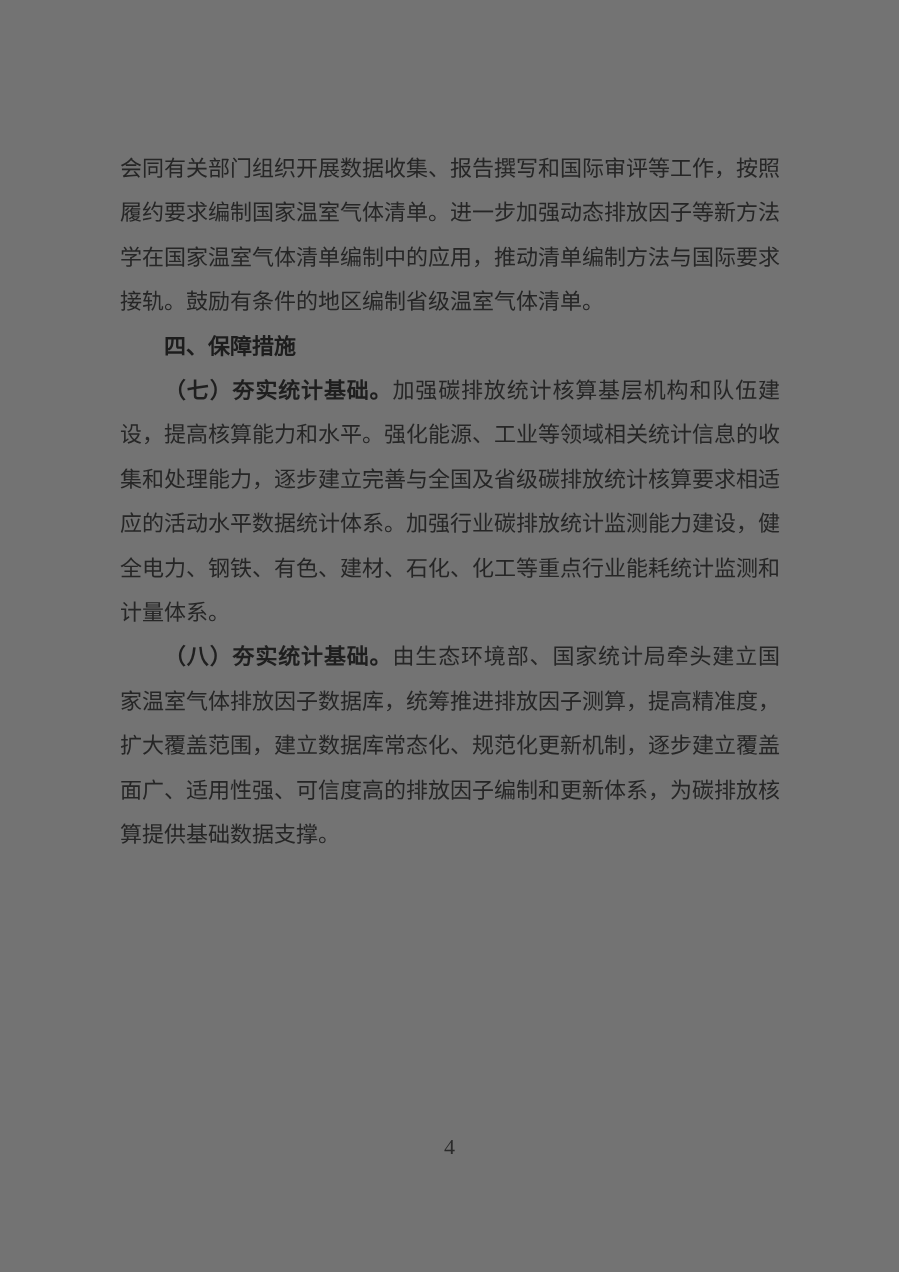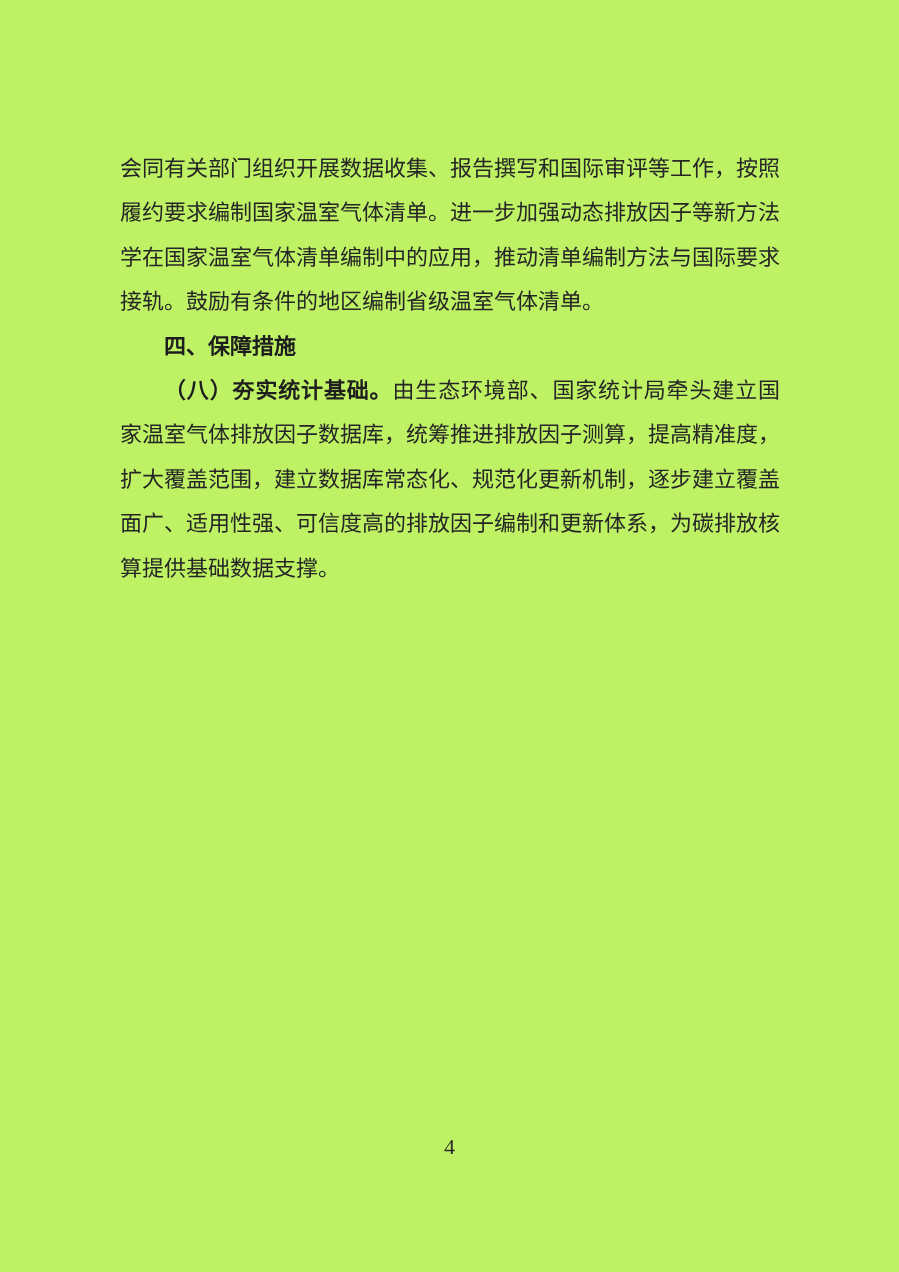--- a/index.html
+++ b/index.html
@@ -4,21 +4,21 @@
 <style>
   html, body {
     margin: 0;
     padding: 0;
     background: #ffffff;
   }
   .page {
     position: relative;
     width: 899px;
     height: 1272px;
-    background: #bef264;
+    background: #737373;
     overflow: hidden;
   }
   .text-block {
     position: absolute;
     left: 120px;
     top: 147px;
     width: 660px;
     color: #262626;
     font-family: "Liberation Serif", "DejaVu Serif", serif;
     font-size: 22px;
@@ -63,20 +63,21 @@
 </head>
 <body>
 
 <div class="page">
   <div class="text-block">
 
     <p>会同有关部门组织开展数据收集、报告撰写和国际审评等工作，按照履约要求编制国家温室气体清单。进一步加强动态排放因子等新方法学在国家温室气体清单编制中的应用，推动清单编制方法与国际要求接轨。鼓励有条件的地区编制省级温室气体清单。</p>
 
     <p class="section-heading">四、保障措施</p>
 
+    <p class="para-indent"><span class="item-lead">（七）</span><span class="item-lead">夯实统计基础。</span><span>加强碳排放统计核算基层机构和队伍建设，提高核算能力和水平。强化能源、工业等领域相关统计信息的收集和处理能力，逐步建立完善与全国及省级碳排放统计核算要求相适应的活动水平数据统计体系。加强行业碳排放统计监测能力建设，健全电力、钢铁、有色、建材、石化、化工等重点行业能耗统计监测和计量体系。</span></p>
 
     <p class="para-indent"><span class="item-lead">（八）</span><span class="item-lead">夯实统计基础。</span><span>由生态环境部、国家统计局牵头建立国家温室气体排放因子数据库，统筹推进排放因子测算，提高精准度，扩大覆盖范围，建立数据库常态化、规范化更新机制，逐步建立覆盖面广、适用性强、可信度高的排放因子编制和更新体系，为碳排放核算提供基础数据支撑。</span></p>
 
 
 
   </div>
 
   <div class="page-number">4</div>
 </div>
 

